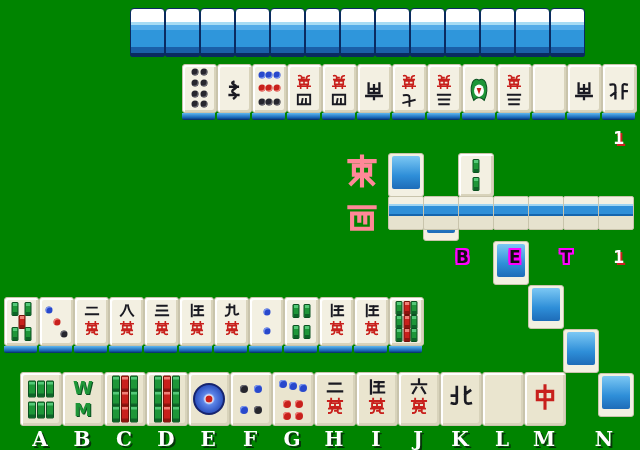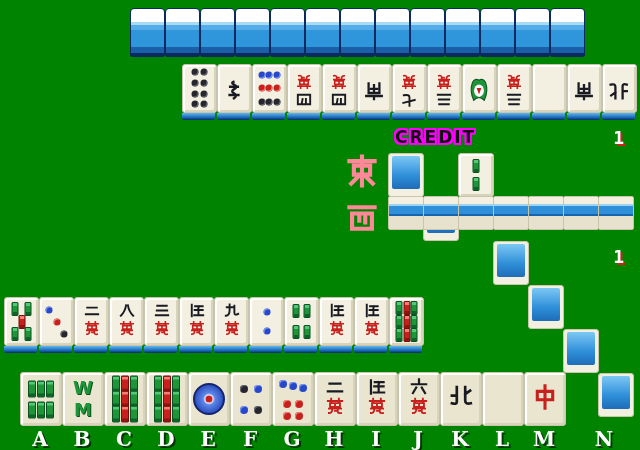--- a/index.html
+++ b/index.html
@@ -230,21 +230,20 @@
           <div class="content">
             <div class="centerg"><svg viewBox="0 0 20 20" width="24" height="34">
                 <path d="M3.5 9 H7 M7 3 V13.5 Q7 15.5 3.5 14.5 M13 3 V12.5 Q13 15.5 17 14.5 M13 8 L16.5 5.5" stroke="#1A1A22" stroke-width="1.9" fill="none" stroke-linecap="square" stroke-linejoin="miter"></path>
               </svg></div>
           </div>
         </div>
         <div class="foot"></div>
       </div>
     </div>
 
-  <div class="abs hudlabel" style="left:395px;top:127px;">CREDIT</div>
   <div class="abs hudval" style="left:600px;top:127px;width:24px;text-align:right;">1</div>
 
   <div class="abs" id="round-wind" style="left:344px;top:149px;"><svg viewBox="0 0 20 20" width="36" height="44">
         <path d="M10 2 V18 M3 4.5 H17 M5.5 7 H14.5 V12 H5.5 Z M8.5 12.5 L4 17 M11.5 12.5 L16 17" stroke="#FF8898" stroke-width="2.3" fill="none" stroke-linecap="square" stroke-linejoin="miter"></path>
       </svg></div>
   <div class="abs" id="seat-wind" style="left:344px;top:196px;"><svg viewBox="0 0 20 20" width="36" height="44">
         <path d="M3 4 H17 M4.5 7.5 H15.5 V16 H4.5 Z M8.5 7.5 V11.5 M11.8 7.5 V12.5" stroke="#FF8898" stroke-width="2.3" fill="none" stroke-linecap="square" stroke-linejoin="miter"></path>
       </svg></div>
 
   <div class="abs" id="deadwall-top" style="left:0;top:153px;">
@@ -278,20 +277,21 @@
   <div class="abs" id="deadwall-bottom" style="left:0;top:196px;">
       <div class="tilewrap lying" style="left: 388px; top: 0px;"></div>
       <div class="tilewrap lying" style="left: 423px; top: 0px;"></div>
       <div class="tilewrap lying" style="left: 458px; top: 0px;"></div>
       <div class="tilewrap lying" style="left: 493px; top: 0px;"></div>
       <div class="tilewrap lying" style="left: 528px; top: 0px;"></div>
       <div class="tilewrap lying" style="left: 563px; top: 0px;"></div>
       <div class="tilewrap lying" style="left: 598px; top: 0px;"></div>
     </div>
 
+  <div class="abs hudlabel" style="left:456px;top:247px;letter-spacing:17px;">B E T</div>
   <div class="abs hudval" style="left:600px;top:246px;width:24px;text-align:right;">1</div>
 
   <div class="abs" id="discard-row" style="left:0;top:297px;">
       <div class="tilewrap t-sm" style="left: 4px; top: 0px;">
         <div class="face">
           <div class="content">
             <div class="stk g" style="left: 30%; top: 24%;"></div>
             <div class="stk g" style="left: 70%; top: 24%;"></div>
             <div class="stk sr" style="left: 50%; top: 50%;"></div>
             <div class="stk g" style="left: 30%; top: 76%;"></div>

